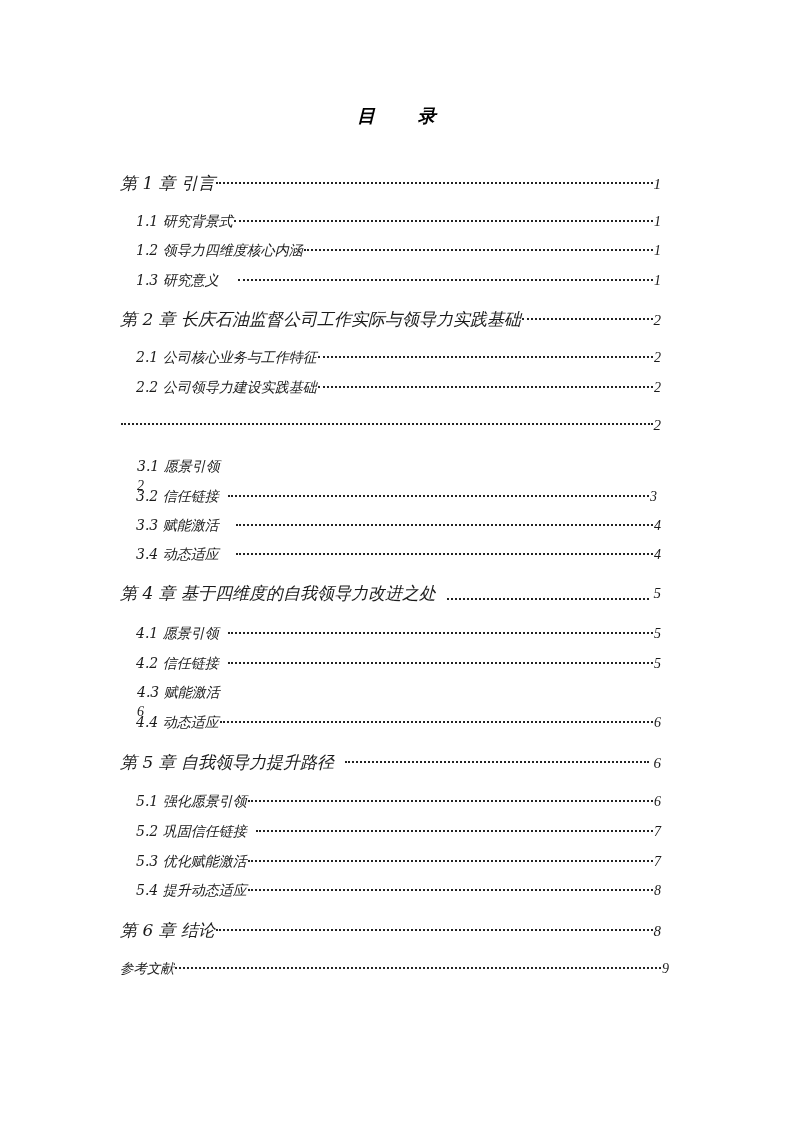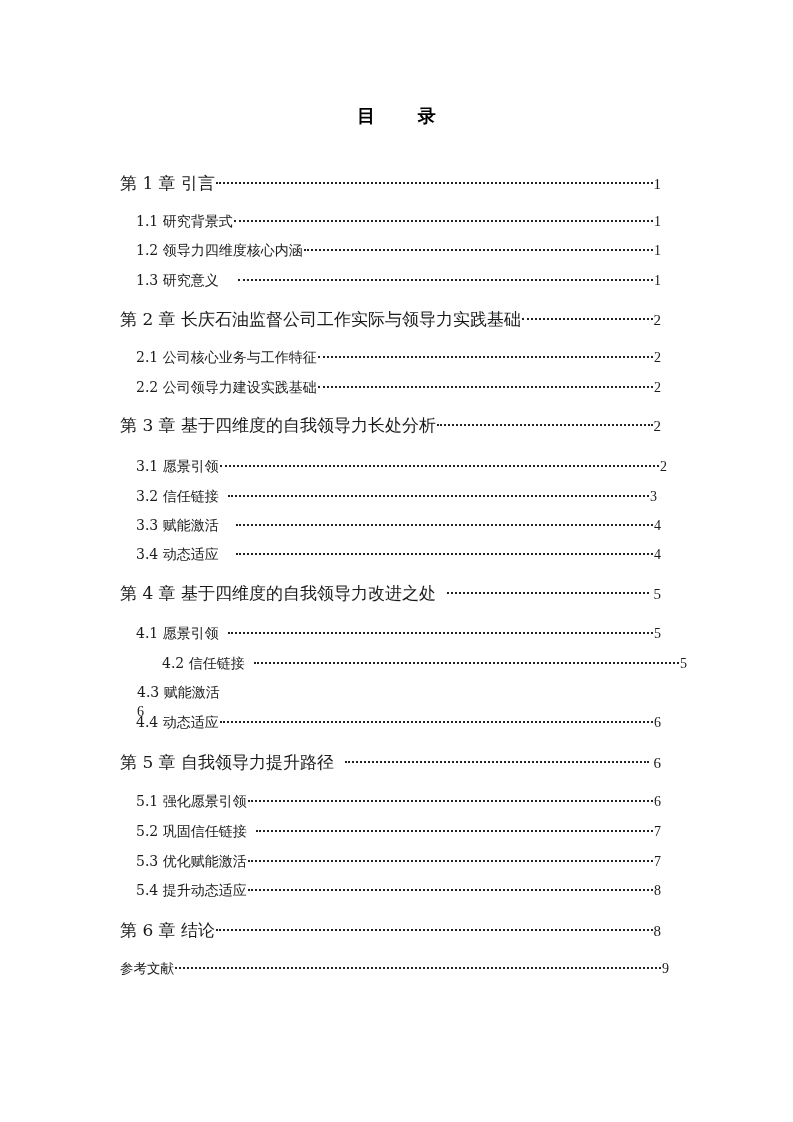--- a/index.html
+++ b/index.html
@@ -13,20 +13,21 @@
       position: relative;
       overflow: hidden;
       font-family: "DejaVu Serif", "Liberation Serif", serif;
       color: #1a1a1a;
     }
     .page {
       position: absolute;
       left: 0; top: 0;
       width: 793px; height: 832px;
       background: #ffffff;
+      font-style: italic;
     }
     .toc-title {
       position: absolute;
       top: 104px;
       left: 0;
       width: 793px;
       text-align: center;
       font-family: "DejaVu Sans", "Liberation Sans", sans-serif;
       font-weight: bold;
       font-size: 18px;
@@ -124,56 +125,55 @@
     <span class="leader"></span>
     <span class="page-num">2</span>
   </div>
   <div class="toc-line section" style="top:377px;">
     <span class="label">2.2 公司领导力建设实践基础</span>
     <span class="leader"></span>
     <span class="page-num">2</span>
   </div>
 
   <div class="toc-line chapter" style="top:413px;">
-    <span class="label">第 3 章  基于四维度的自我领导力长处分析</span>
-    <span class="leader"></span>
-    <span class="page-num">2</span>
-  </div>
-  <div class="toc-line section" style="top:456px; width:531px;">
+    <span class="leader"></span>
+    <span class="page-num">2</span>
+  </div>
+  <div class="toc-line section" style="top:456px; width:531px;flex-direction:column;">
     <span class="label">3.1  愿景引领</span>
     <span class="leader"></span>
     <span class="page-num">2</span>
   </div>
   <div class="toc-line section" style="top:486px; width:521px;">
     <span class="label" style="margin-right:8px;text-align:right;">3.2  信任链接</span>
     <span class="leader"></span>
     <span class="page-num">3</span>
   </div>
   <div class="toc-line section" style="top:515px;">
     <span class="label" style="margin-right:16px;">3.3 赋能激活</span>
     <span class="leader"></span>
     <span class="page-num">4</span>
   </div>
   <div class="toc-line section" style="top:544px;">
     <span class="label" style="margin-right:16px;">3.4 动态适应</span>
     <span class="leader"></span>
     <span class="page-num">4</span>
   </div>
 
-  <div class="toc-line chapter" style="top:581px;">
+  <div class="toc-line chapter" style="top:581px;align-items:flex-end;">
     <span class="label" style="margin-right:10px;">第 4 章  基于四维度的自我领导力改进之处</span>
     <span class="leader"></span>
     <span class="page-num" style="margin-left:4px;">5</span>
   </div>
   <div class="toc-line section" style="top:623px;">
     <span class="label" style="margin-right:8px;">4.1  愿景引领</span>
     <span class="leader"></span>
     <span class="page-num">5</span>
   </div>
-  <div class="toc-line section" style="top:653px;margin-left:26px;">
+  <div class="toc-line section" style="top:653px;">
     <span class="label" style="margin-right:8px;">4.2  信任链接</span>
     <span class="leader"></span>
     <span class="page-num">5</span>
   </div>
   <div class="toc-line section" style="top:682px;flex-direction:column;">
     <span class="label" style="margin-right:8px;">4.3  赋能激活</span>
     <span class="leader"></span>
     <span class="page-num">6</span>
   </div>
   <div class="toc-line section" style="top:712px;">

